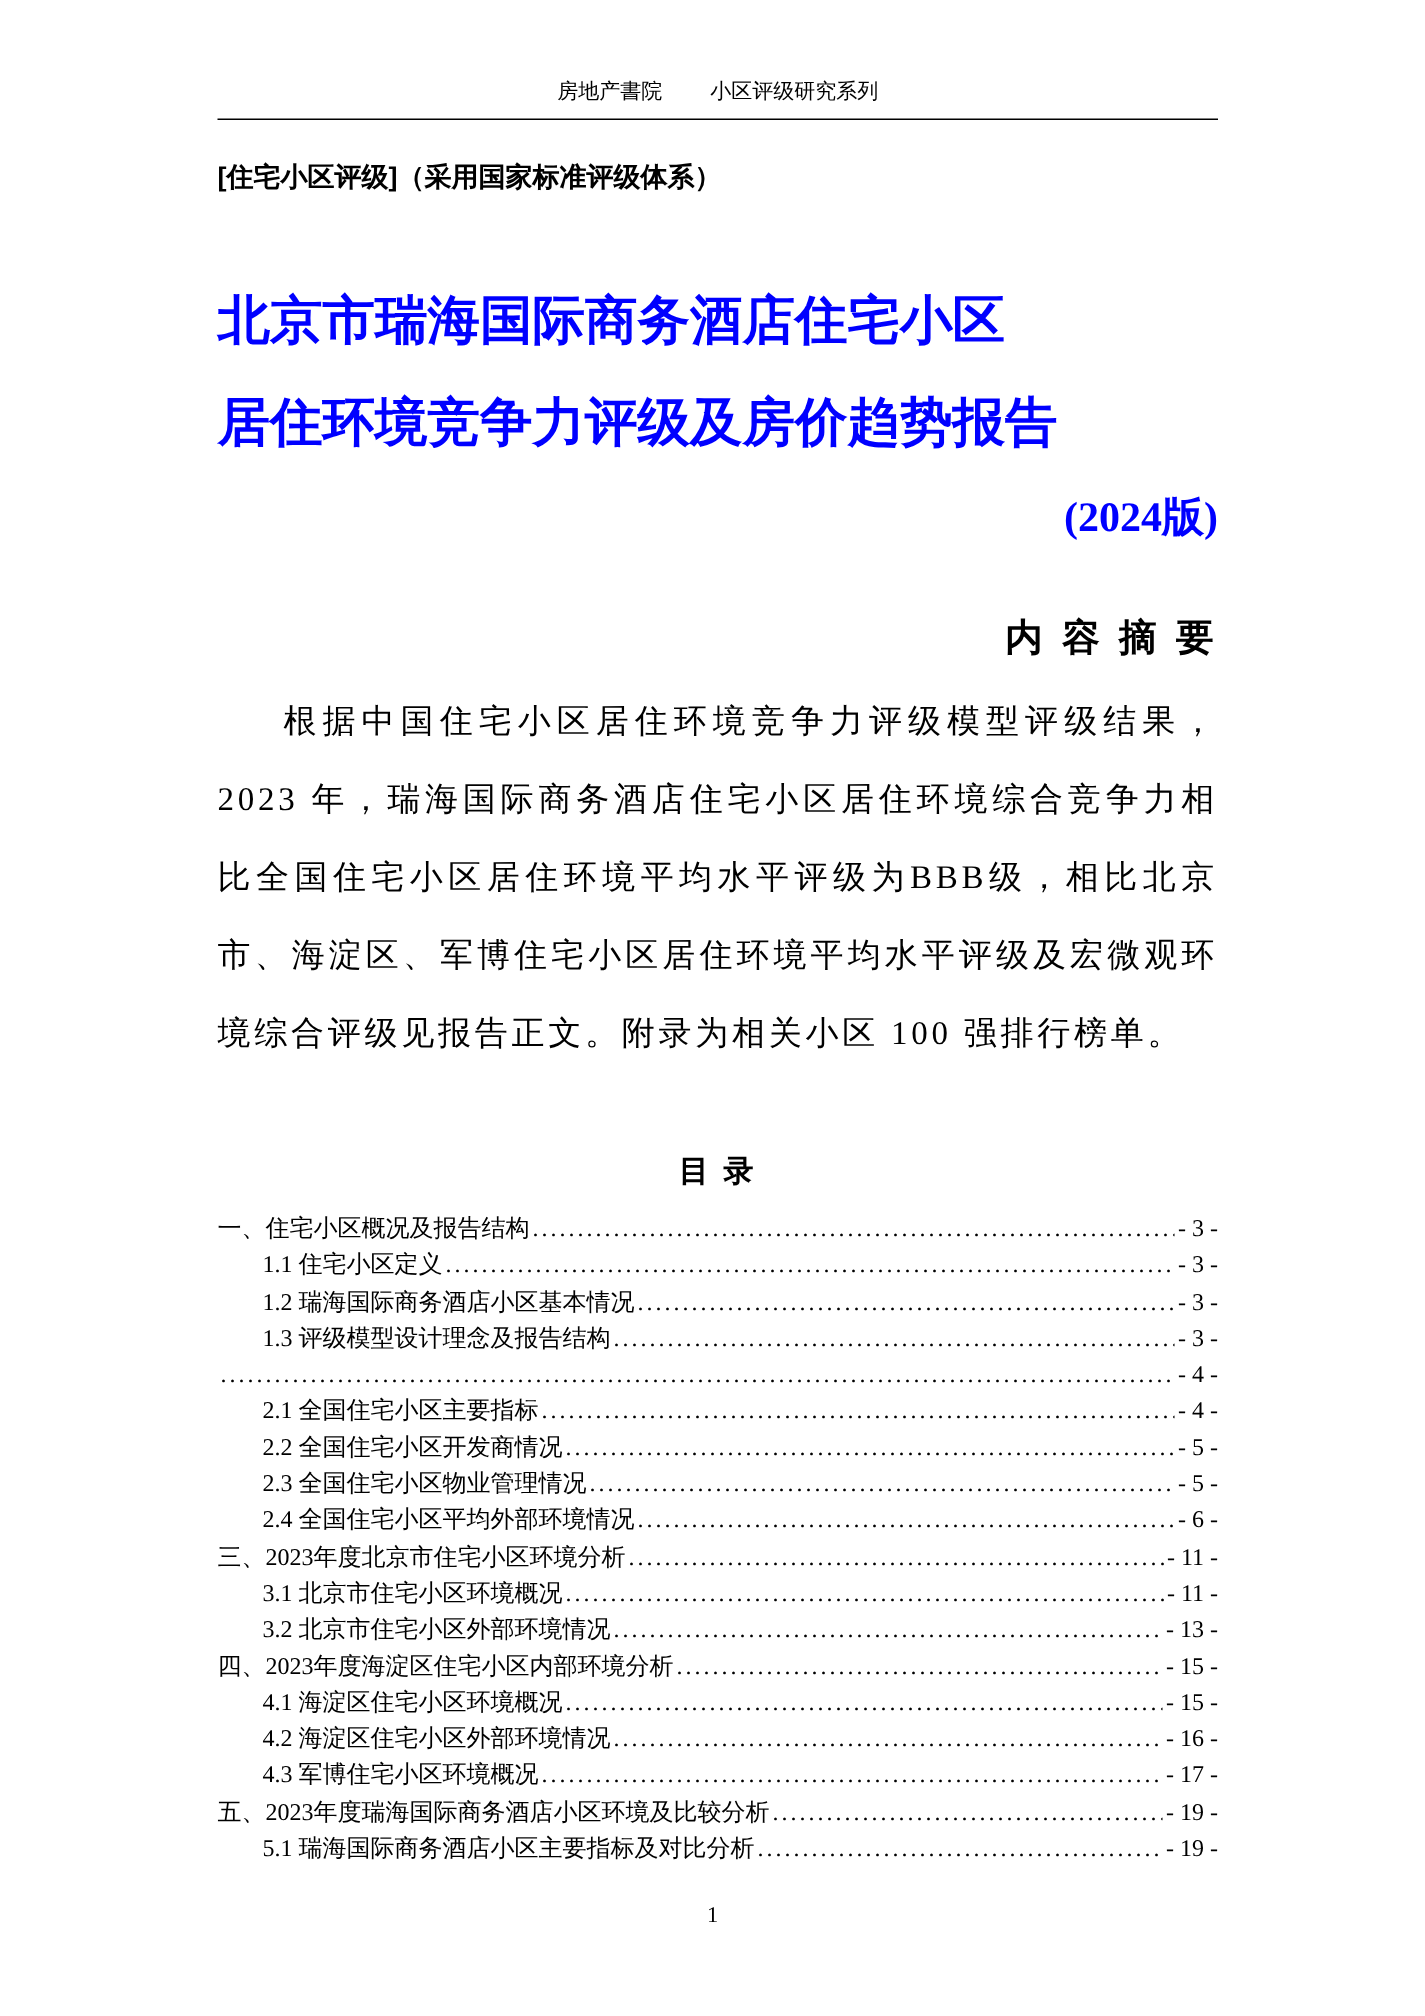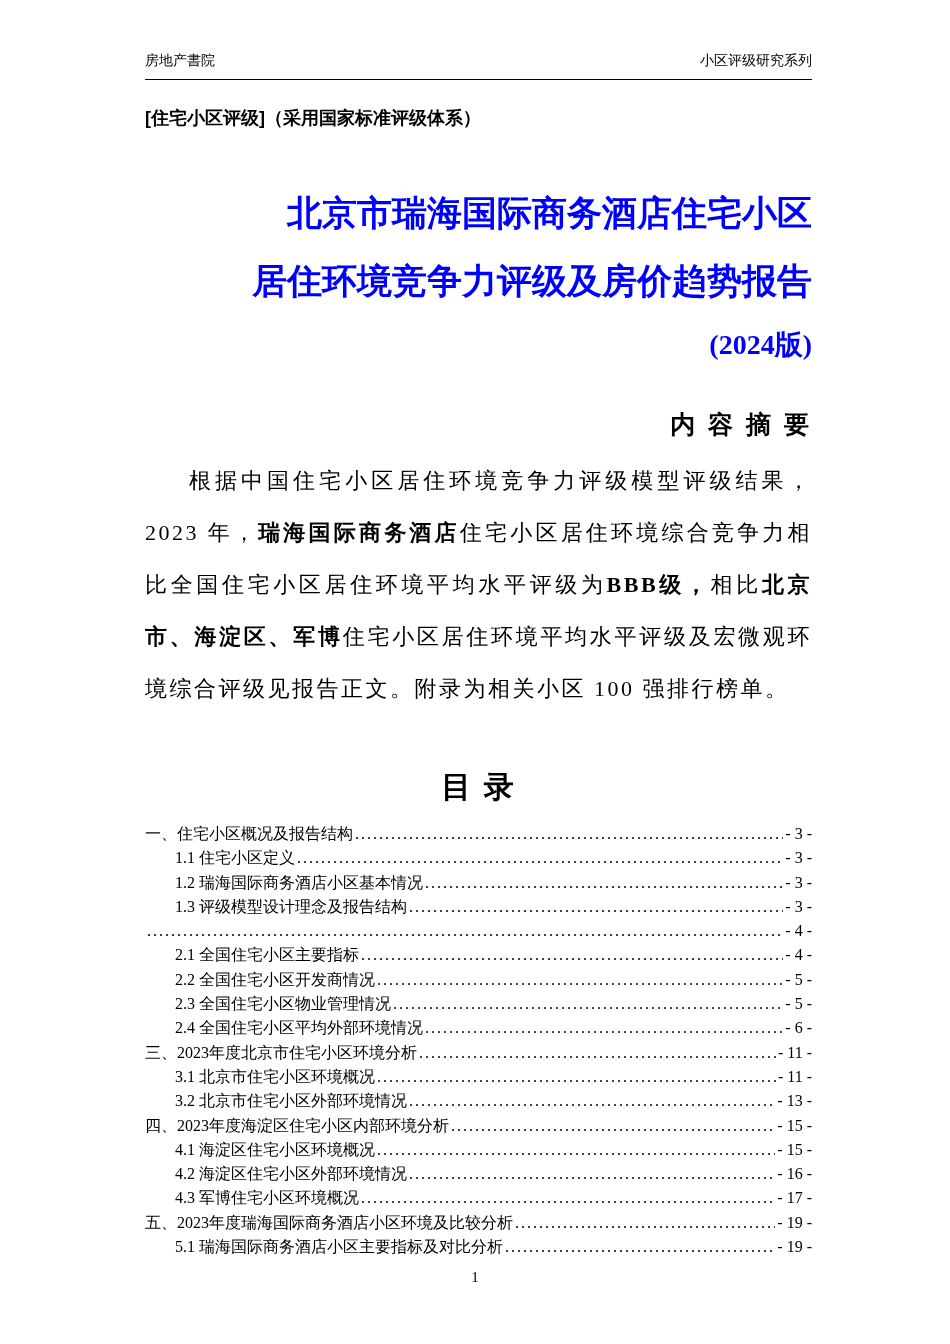--- a/index.html
+++ b/index.html
@@ -13,38 +13,38 @@
     width: 950px;
     height: 1344px;
     margin: 0 auto;
     background: #fff;
     padding: 52px 138px 0 145px;
     overflow: hidden;
   }
   
   .doc-header {
     display: flex;
-    justify-content: space-between;
+    justify-content: center;
     align-items: flex-end;
     font-size: 14px;
     padding-bottom: 9px;
     border-bottom: 1.5px solid #000;
     gap: 32px;
   }
   
   .bracket-line {
     margin-top: 26px;
     font-size: 18px;
     font-weight: bold;
     font-family: "Liberation Sans", "DejaVu Sans", sans-serif;
   }
   
   .doc-title {
     margin-top: 50px;
-    text-align: right;
+    text-align: left;
     color: var(--title-color, #0000FF);
     font-size: 35px;
     font-weight: bold;
     line-height: 68px;
   }
   .title-line { display: block; }
   .edition {
     margin-top: 10px;
     text-align: right;
     color: var(--title-color, #0000FF);
@@ -61,26 +61,26 @@
     font-family: "Liberation Sans", "DejaVu Sans", sans-serif;
   }
   .summary-text {
     margin-top: 14px;
     font-size: 22px;
     letter-spacing: 2.5px;
     line-height: 52px;
     text-align: justify;
     text-indent: 2em;
   }
-  .summary-text .bold { font-weight: bold; }
+  .summary-text .bold { font-weight: normal; }
   
   .toc-heading {
     margin-top: 52px;
     text-align: center;
-    font-size: 30px;
+    font-size: 20px;
     font-weight: bold;
     letter-spacing: 2px;
     font-family: "Liberation Sans", "DejaVu Sans", sans-serif;
   }
   .toc { margin-top: 14px; font-size: 16px; }
   .toc-row {
     display: flex;
     align-items: flex-end;
     line-height: 24.3px;
   }

